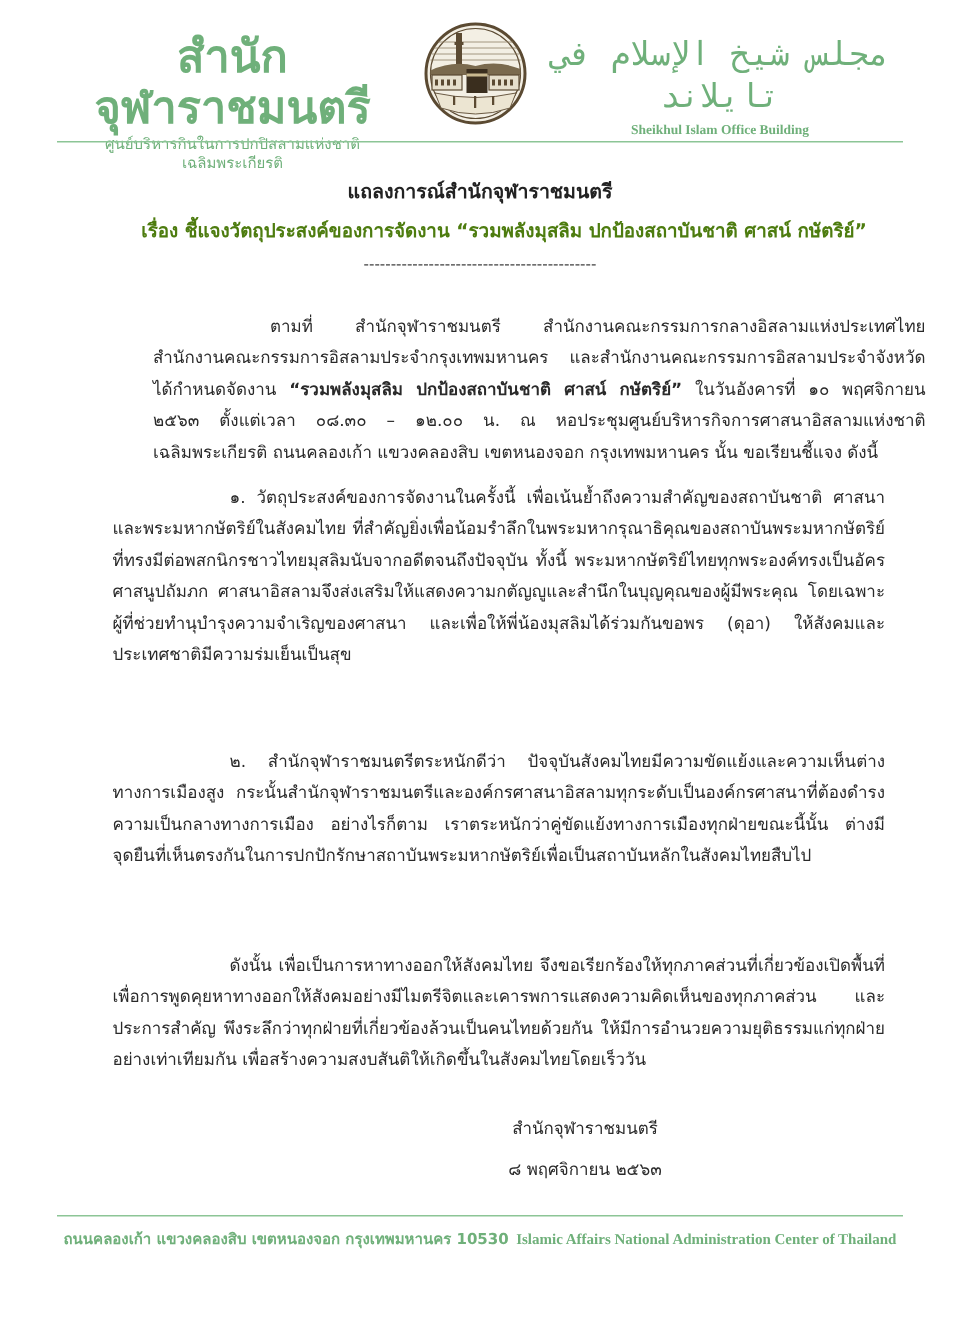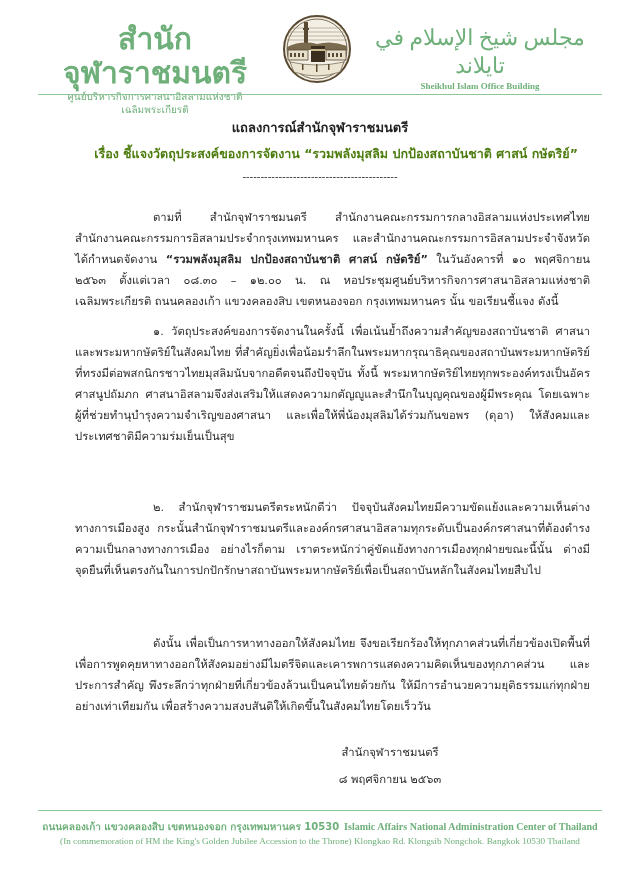--- a/index.html
+++ b/index.html
@@ -5,31 +5,31 @@
     * { box-sizing: border-box; margin: 0; padding: 0; }
     html, body { width: 640px; height: 881px; background: #ffffff; overflow: hidden; }
     body { position: relative; font-family: "DejaVu Sans", sans-serif; color: #2a2a2a; }
 
     .letterhead { position: absolute; left: 0; top: 0; width: 640px; height: 100px; }
     .lh-left { position: absolute; left: 30px; top: 22px; width: 250px; text-align: center; }
     .lh-thai-title { font-family: "DejaVu Sans", sans-serif; font-weight: bold; font-size: 30px; color: #6fb07a; letter-spacing: 0px; line-height: 34px; }
     .lh-thai-sub { font-size: 10px; color: #6fb07a; line-height: 13px; }
     .lh-logo { position: absolute; left: 282px; top: 14px; width: 70px; height: 70px; }
     .lh-right { position: absolute; left: 360px; top: 24px; width: 240px; text-align: center; }
-    .lh-arabic { font-family: Liberation Serif, serif; font-size: 22px; color: #6fb07a; line-height: 28px; direction: rtl; }
+    .lh-arabic { font-family: Liberation Mono, monospace; font-size: 22px; color: #6fb07a; line-height: 28px; direction: rtl; }
     .lh-en-title { font-family: "Liberation Serif", serif; font-weight: bold; font-size: 17px; color: #6fb07a; line-height: 20px; letter-spacing: 0.3px; }
     .lh-en-sub { font-family: "Liberation Serif", serif; font-weight: bold; font-size: 9px; color: #6fb07a; line-height: 13px; }
     .lh-rule { position: absolute; left: 38px; top: 94px; width: 564px; height: 1px; background: #8cc596; }
 
     .doc-title { position: absolute; left: 0; top: 117px; width: 640px; text-align: center; font-size: 13px; font-weight: bold; color: #222; }
     .doc-subject { position: absolute; left: 0; top: 144px; width: 640px; text-align: center; font-size: 12.5px; font-weight: bold; color: #4d7c0f; padding-left: 32px; }
     .doc-dashes { position: absolute; left: 0; top: 171px; width: 640px; text-align: center; font-size: 10px; color: #333; letter-spacing: 0px; }
 
     .body-text { position: absolute; left: 75px; width: 515px; font-size: 11.3px; line-height: 21px; color: #2a2a2a; text-align: justify; }
-    .para1 { top: 207px; }
+    .para1 { top: 207px; margin-left: 27px; }
     .item1 { top: 321px; }
     .item2 { top: 497px; }
     .para-last { top: 633px; }
     .indent { display: inline-block; width: 78px; }
     .indent2 { display: inline-block; width: 78px; }
     .bold { font-weight: bold; }
 
     .signature { position: absolute; left: 300px; width: 180px; text-align: center; font-size: 11.3px; color: #2a2a2a; }
     .sig-org { top: 743px; }
     .sig-date { top: 770px; }
@@ -40,21 +40,21 @@
     .footer-line1 .thai { font-family: "DejaVu Sans", sans-serif; font-size: 10px; font-weight: bold; }
     .footer-line2 { font-size: 9.2px; line-height: 14px; white-space: nowrap; }
     .footer-line3 { font-size: 9.5px; line-height: 14px; white-space: nowrap; }
   </style>
 </head>
 <body>
 
 <div class="letterhead">
   <div class="lh-left">
     <div class="lh-thai-title">สำนักจุฬาราชมนตรี</div>
-    <div class="lh-thai-sub">ศูนย์บริหารกิจการศาสนาอิสลามแห่งชาติ</div>
+    <div class="lh-thai-sub">ศูนย์บริหารกินในการปกปิสลามแห่งชาติ</div>
     <div class="lh-thai-sub">เฉลิมพระเกียรติ</div>
   </div>
 
   <div class="lh-logo">
     <svg width="70" height="70" viewBox="0 0 70 70">
       <circle cx="35" cy="35" r="33" fill="#f3efe4" stroke="#5b4a32" stroke-width="2"></circle>
       <circle cx="35" cy="35" r="30" fill="none" stroke="#5b4a32" stroke-width="0.8"></circle>
 
       <g stroke="#8a7a5e" stroke-width="0.5">
         <line x1="10" y1="14" x2="60" y2="14"></line>
@@ -111,14 +111,13 @@
 <div class="body-text para-last"><span class="indent2"></span><span>ดังนั้น เพื่อเป็นการหาทางออกให้สังคมไทย จึงขอเรียกร้องให้ทุกภาคส่วนที่เกี่ยวข้องเปิดพื้นที่เพื่อการพูดคุยหาทางออกให้สังคมอย่างมีไมตรีจิตและเคารพการแสดงความคิดเห็นของทุกภาคส่วน และประการสำคัญ พึงระลึกว่าทุกฝ่ายที่เกี่ยวข้องล้วนเป็นคนไทยด้วยกัน ให้มีการอำนวยความยุติธรรมแก่ทุกฝ่ายอย่างเท่าเทียมกัน เพื่อสร้างความสงบสันติให้เกิดขึ้นในสังคมไทยโดยเร็ววัน</span></div>
 
 <div class="signature sig-org">สำนักจุฬาราชมนตรี</div>
 <div class="signature sig-date">๘  พฤศจิกายน  ๒๕๖๓</div>
 
 <div class="footer-rule"></div>
 <div class="footer">
   <div class="footer-line1">
     <span class="thai">ถนนคลองเก้า แขวงคลองสิบ เขตหนองจอก กรุงเทพมหานคร 10530</span>&nbsp;&nbsp;<span>Islamic Affairs National Administration Center of Thailand</span>
   </div>
-  <div class="footer-line2">(In commemoration of HM the King's Golden Jubilee Accession to the Throne) Klongkao Rd. Klongsib Nongchok. Bangkok 10530 Thailand</div>
 </div>
 
 </body></html>

